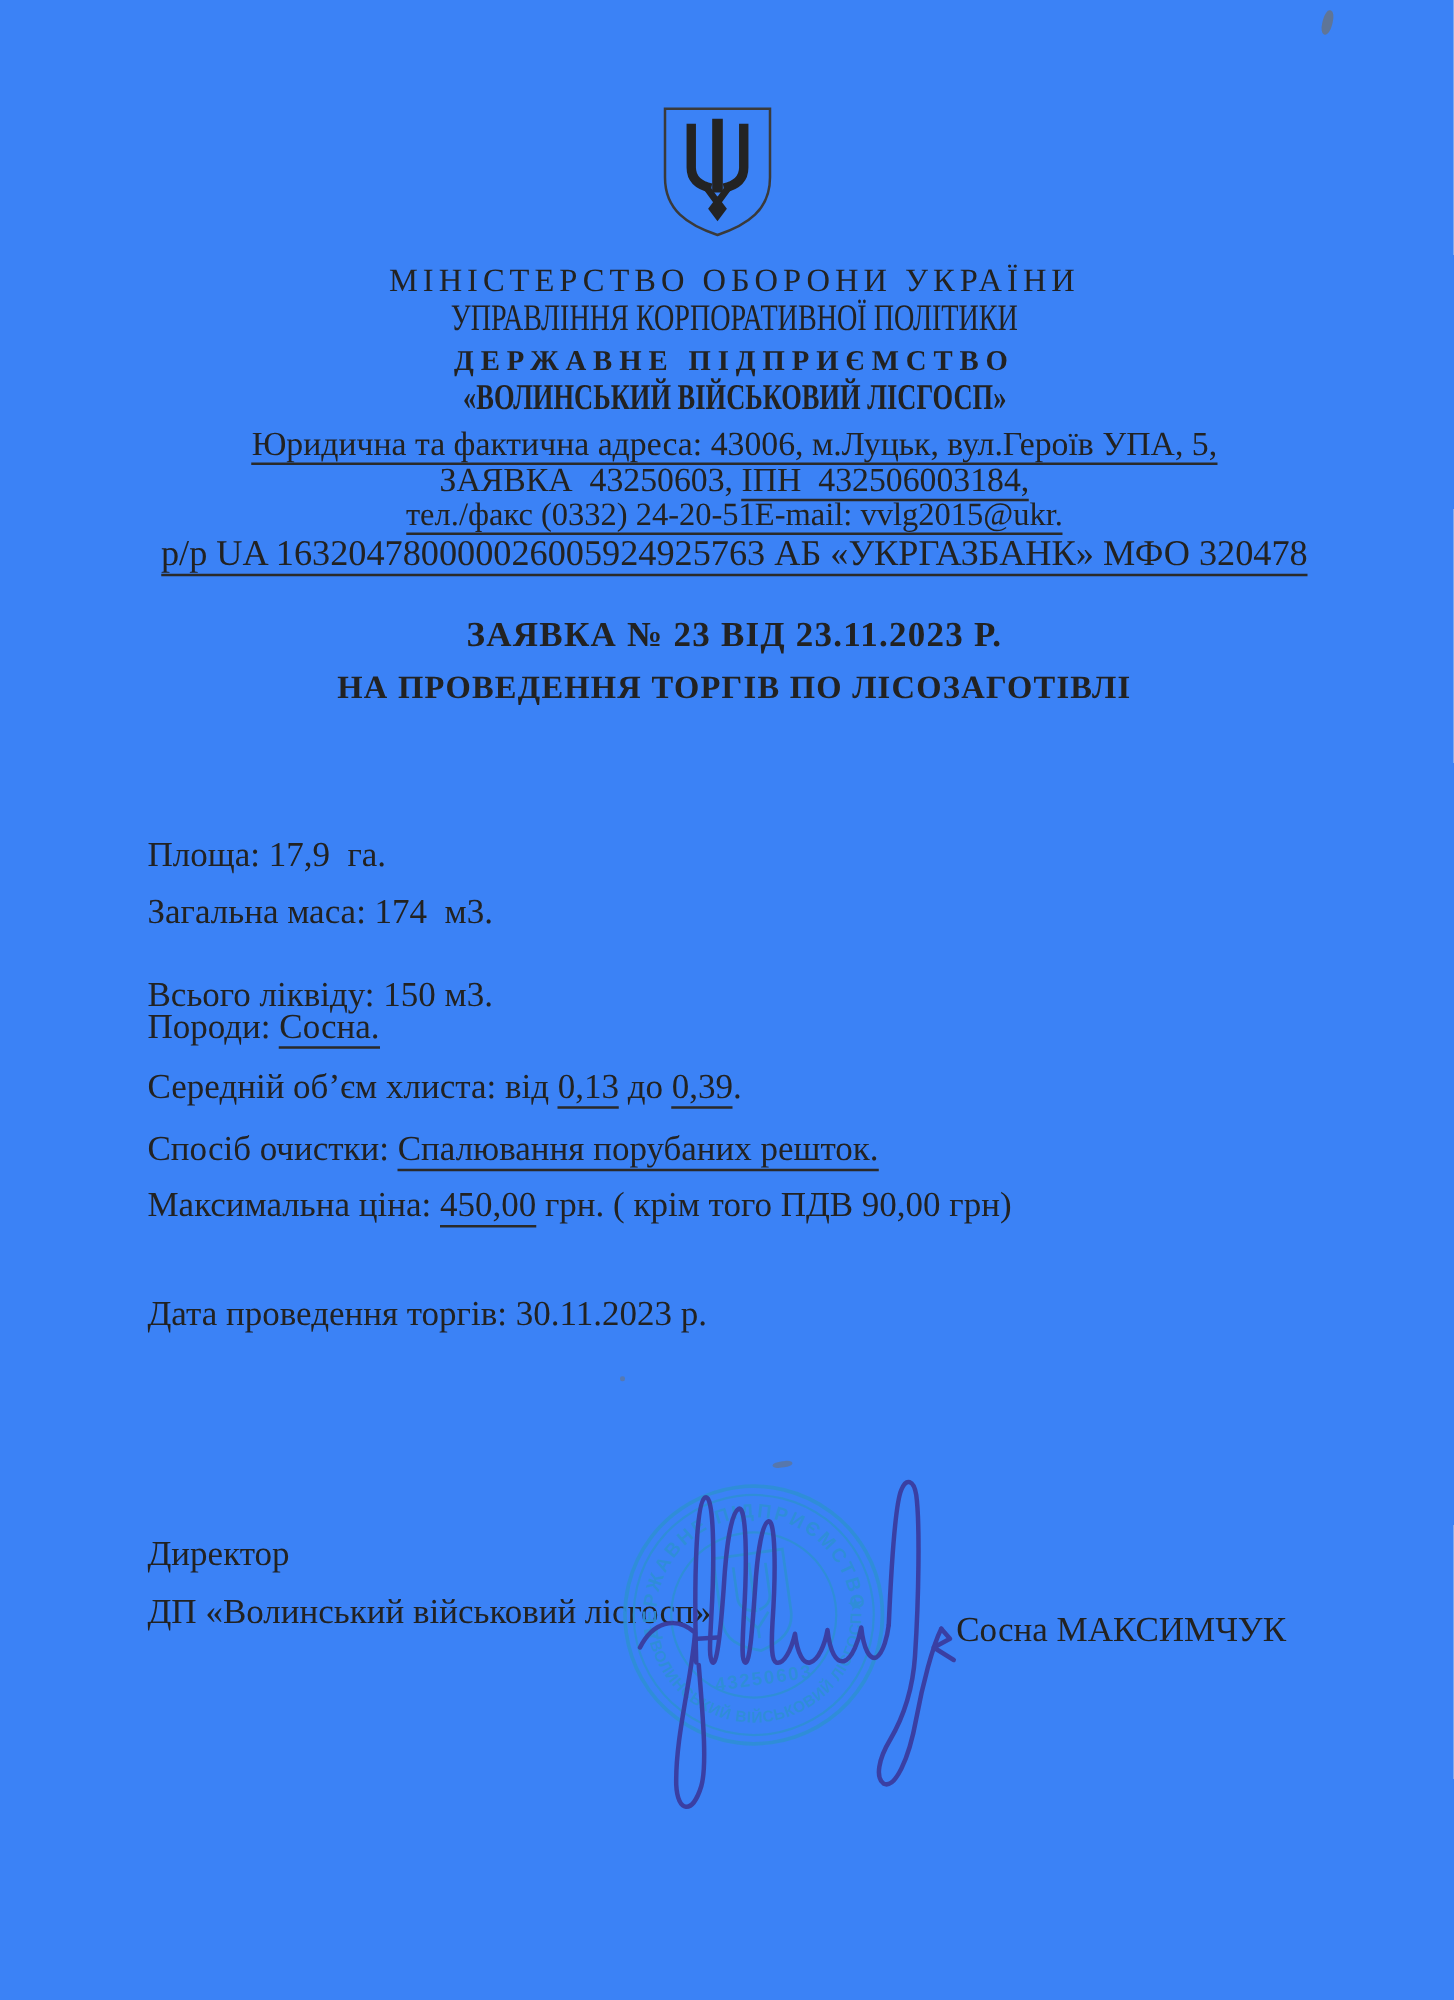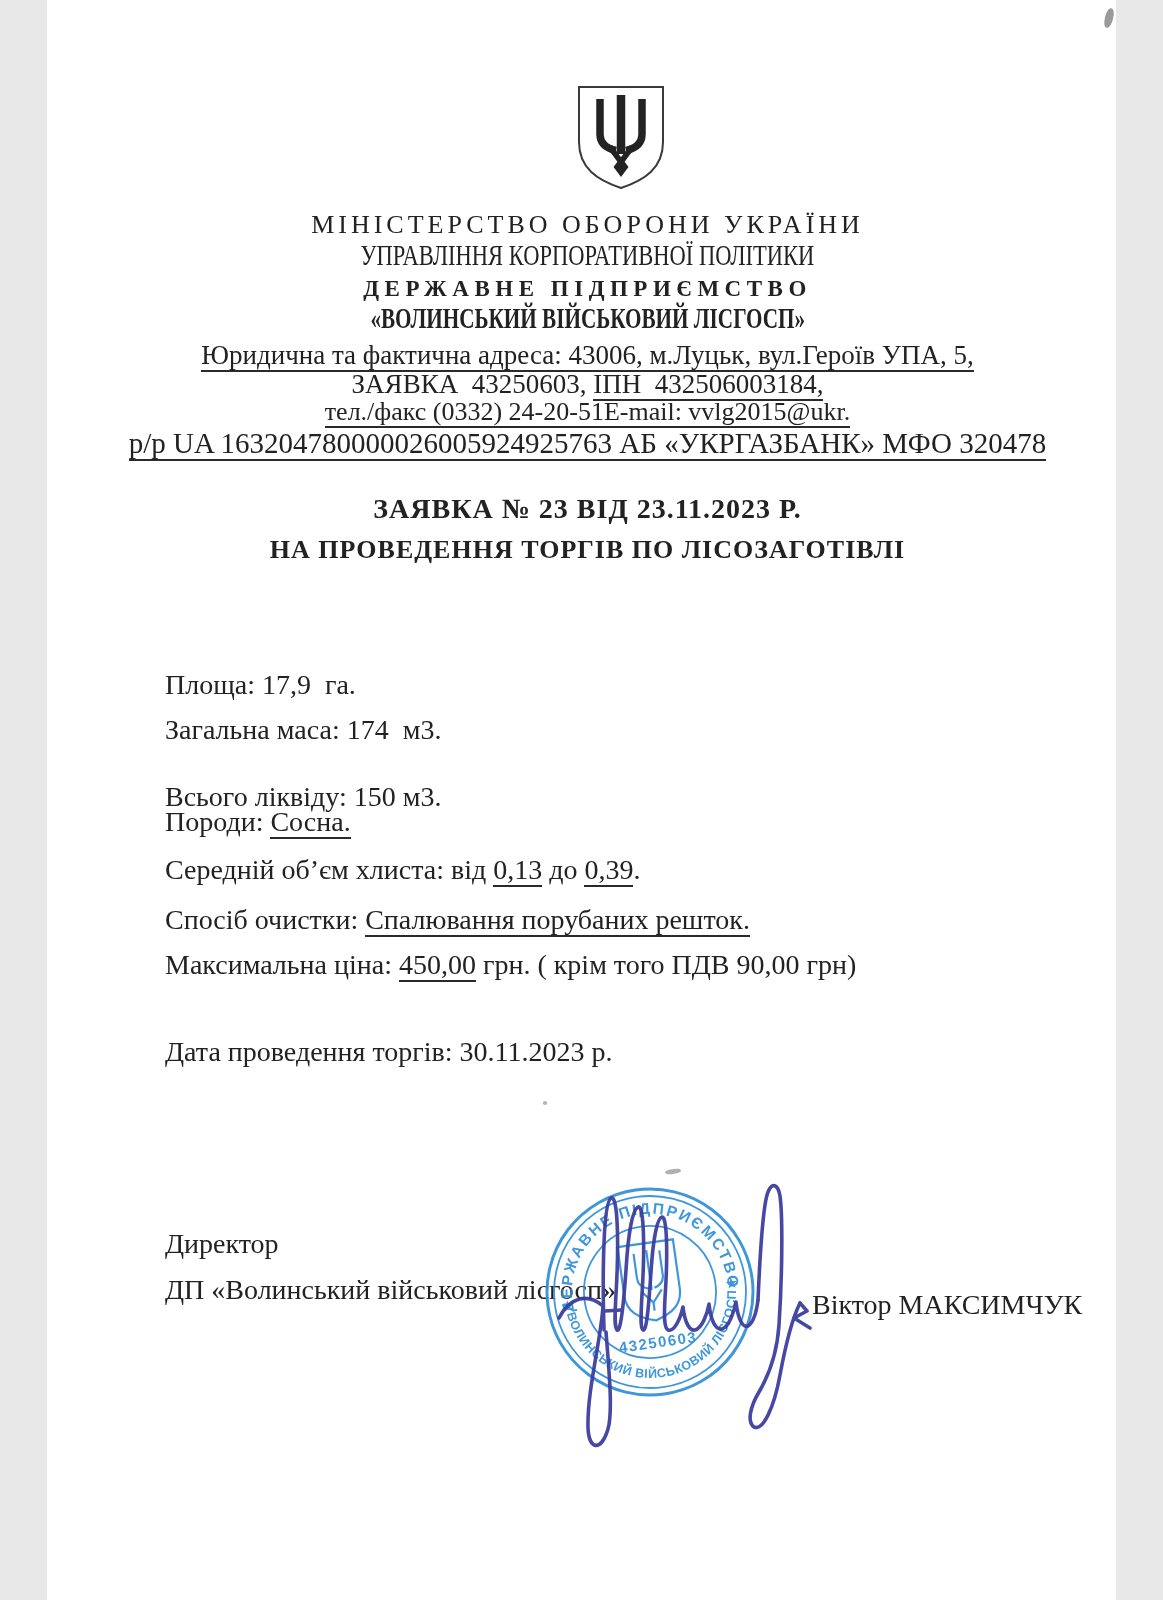--- a/index.html
+++ b/index.html
@@ -1,20 +1,20 @@
 <!DOCTYPE html>
 <html><head>
 <meta charset="utf-8">
 <style>
   html,body{margin:0;padding:0;background:#e8e8e8;}
   #page{
     position:relative;
-    width:1069px;height:1600px;
+    width:1163px;height:1600px;
     margin:0 auto;
-    background:#ffffff;
+    background:#3b82f6;
     font-family:"Liberation Serif","DejaVu Serif",serif;
     color:#222;
     overflow:hidden;
   }
   .line{position:absolute;white-space:pre;line-height:1;}
   .c{left:6px;right:-6px;text-align:center;}
   .u{border-bottom:2.2px solid #2a2a2a;}
   .cond{display:inline-block;transform:scaleX(0.75);transform-origin:50% 50%;}
   .cond2{display:inline-block;transform:scaleX(0.73);transform-origin:50% 50%;}
 
@@ -82,21 +82,21 @@
   <div class="line field" style="top:716px"><span>Загальна маса: 174  м3.</span></div>
   <div class="line field" style="top:783px"><span>Всього ліквіду: 150 м3.</span></div>
   <div class="line field" style="top:808px"><span>Породи: </span><span class="u">Сосна.</span></div>
   <div class="line field" style="top:856px"><span>Середній об’єм хлиста: від </span><span class="u">0,13</span><span> до </span><span class="u">0,39</span><span>.</span></div>
   <div class="line field" style="top:906px"><span>Спосіб очистки: </span><span class="u">Спалювання порубаних решток.</span></div>
   <div class="line field" style="top:951px"><span>Максимальна ціна: </span><span class="u">450,00</span><span> грн. ( крім того ПДВ 90,00 грн)</span></div>
   <div class="line field" style="top:1038px"><span>Дата проведення торгів: 30.11.2023 р.</span></div>
 
   <div class="line role1">Директор</div>
   <div class="line role2">ДП «Волинський військовий лісгосп»</div>
-  <div class="line signer">Віктор МАКСИМЧУК</div>
+  <div class="line signer">Сосна МАКСИМЧУК</div>
 
   <svg class="stamp" viewBox="0 0 240 240">
     <defs>
       <path id="arcTop" d="M 43.2,133.5 A 78,78 0 1 1 196.8,133.5"></path>
       <path id="arcBottom" d="M 34,120 A 86,86 0 0 0 206,120"></path>
     </defs>
     <g transform="rotate(-8 120 120)" stroke="#2f8fd6" fill="none">
       <circle cx="120" cy="120" r="103" stroke-width="3"></circle>
       <circle cx="120" cy="120" r="96" stroke-width="1.8"></circle>
       <circle cx="120" cy="120" r="66" stroke-width="1.8"></circle>

